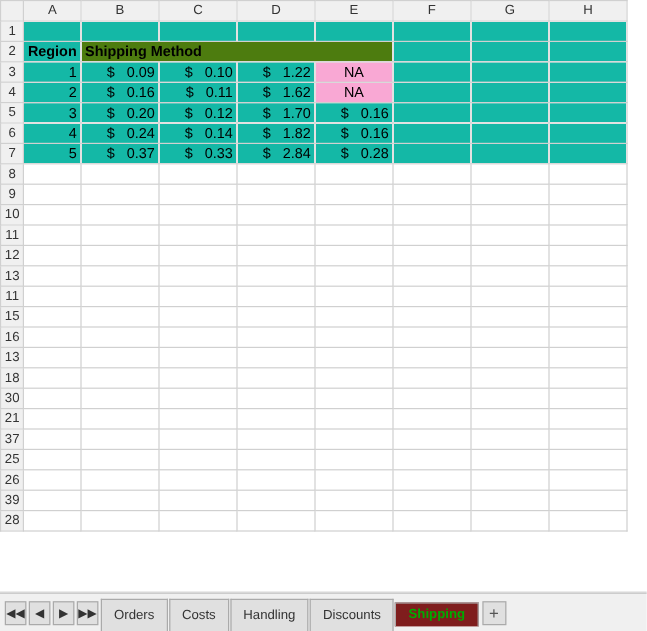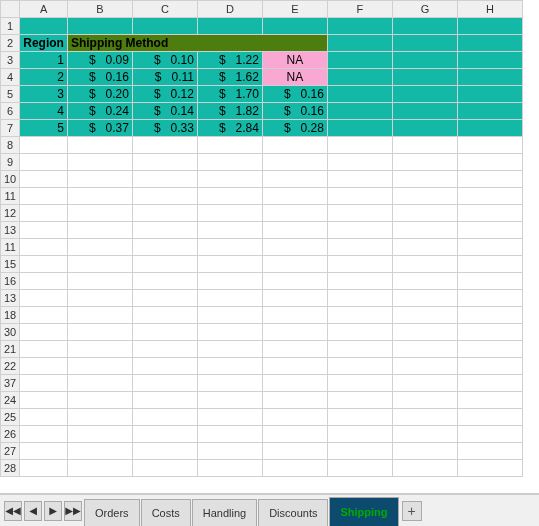--- a/index.html
+++ b/index.html
@@ -102,26 +102,26 @@
       align-items: center;
       justify-content: center;
       font-size: 11px;
       background: #e0e0e0;
       color: #333;
       margin-right: 1px;
       margin-top: 4px;
     }
 
     .tab.active {
-      background: #0c4a6e;
+      background: #7f1d1d;
       color: #00aa00;
       font-weight: bold;
       border-color: #aaa;
       margin-top: 2px;
-      height: 30px;
+      height: 20px;
       text-align: center;
     }
 
     .tab-add-btn {
       width: 20px;
       height: 20px;
       border: 1px solid #aaa;
       background: #e0e0e0;
       cursor: pointer;
       display: flex;
@@ -384,53 +384,31 @@
           <td class="empty-cell"></td>
           <td class="empty-cell"></td>
           <td class="empty-cell"></td>
           <td class="empty-cell"></td>
           <td class="empty-cell"></td>
           <td class="empty-cell"></td>
           <td class="empty-cell"></td>
           <td class="empty-cell"></td>
         </tr>
       <tr>
-          <td class="col-row-header">22</td>
-          <td class="empty-cell"></td>
-          <td class="empty-cell"></td>
-          <td class="empty-cell"></td>
-          <td class="empty-cell"></td>
-          <td class="empty-cell"></td>
-          <td class="empty-cell"></td>
-          <td class="empty-cell"></td>
-          <td class="empty-cell"></td>
-        </tr>
-      <tr>
           <td class="col-row-header">37</td>
           <td class="empty-cell"></td>
           <td class="empty-cell"></td>
           <td class="empty-cell"></td>
           <td class="empty-cell"></td>
           <td class="empty-cell"></td>
           <td class="empty-cell"></td>
           <td class="empty-cell"></td>
           <td class="empty-cell"></td>
         </tr>
       <tr>
-          <td class="col-row-header">24</td>
-          <td class="empty-cell"></td>
-          <td class="empty-cell"></td>
-          <td class="empty-cell"></td>
-          <td class="empty-cell"></td>
-          <td class="empty-cell"></td>
-          <td class="empty-cell"></td>
-          <td class="empty-cell"></td>
-          <td class="empty-cell"></td>
-        </tr>
-      <tr>
           <td class="col-row-header">25</td>
           <td class="empty-cell"></td>
           <td class="empty-cell"></td>
           <td class="empty-cell"></td>
           <td class="empty-cell"></td>
           <td class="empty-cell"></td>
           <td class="empty-cell"></td>
           <td class="empty-cell"></td>
           <td class="empty-cell"></td>
         </tr>
@@ -439,21 +417,21 @@
           <td class="empty-cell"></td>
           <td class="empty-cell"></td>
           <td class="empty-cell"></td>
           <td class="empty-cell"></td>
           <td class="empty-cell"></td>
           <td class="empty-cell"></td>
           <td class="empty-cell"></td>
           <td class="empty-cell"></td>
         </tr>
       <tr>
-          <td class="col-row-header">27</td>
+          <td class="col-row-header">39</td>
           <td class="empty-cell"></td>
           <td class="empty-cell"></td>
           <td class="empty-cell"></td>
           <td class="empty-cell"></td>
           <td class="empty-cell"></td>
           <td class="empty-cell"></td>
           <td class="empty-cell"></td>
           <td class="empty-cell"></td>
         </tr>
       <tr>

